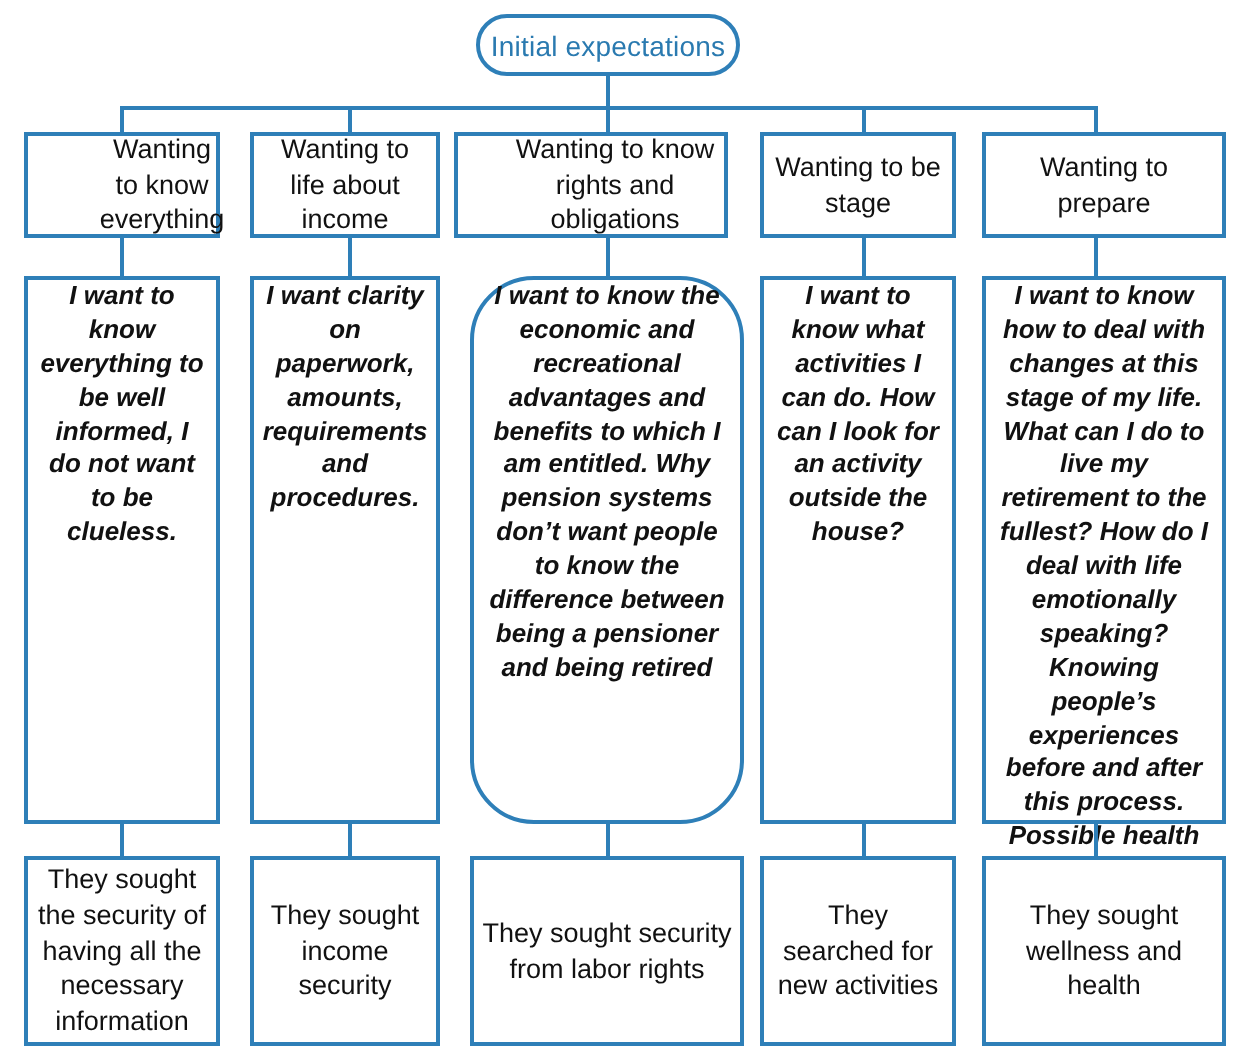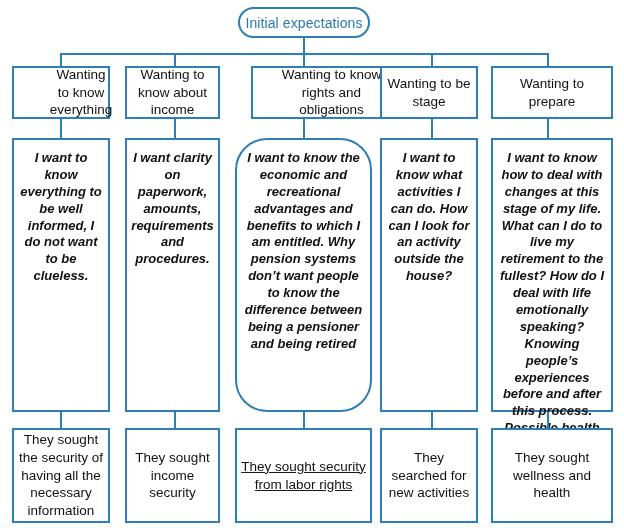--- a/index.html
+++ b/index.html
@@ -63,21 +63,21 @@
   }
   .box-header span {
     font-size: 13.5px;
     line-height: 1.32;
     color: #111111;
     display: block;
     padding: 0 4px;
   }
   .box-quote {
     align-items: flex-start;
-    padding-top: 10px;
+    padding-top: 0;
   }
   .box-quote span {
     font-size: 13px;
     line-height: 1.30;
     font-style: italic;
     font-weight: 600;
     color: #111111;
     display: block;
     padding: 0 5px;
   }
@@ -114,40 +114,40 @@
   <div class="line vline" style="left:60px; top:119px; height:19px;"></div>
   <div class="box box-quote" style="left:12px; top:138px; width:98px; height:274px;">
     <span>I want to know everything to be well informed, I do not want to be clueless.</span>
   </div>
   <div class="line vline" style="left:60px; top:412px; height:16px;"></div>
   <div class="box box-outcome" style="left:12px; top:428px; width:98px; height:95px;">
     <span>They sought the security of having all the necessary information</span>
   </div>
 
   <div class="box box-header" style="left:125px; top:66px; width:95px; height:53px;">
-    <span>Wanting to know about income</span>
+    <span>Wanting to life about income</span>
   </div>
   <div class="line vline" style="left:174px; top:119px; height:19px;"></div>
   <div class="box box-quote" style="left:125px; top:138px; width:95px; height:274px;">
     <span>I want clarity on paperwork, amounts, requirements and procedures.</span>
   </div>
   <div class="line vline" style="left:174px; top:412px; height:16px;"></div>
   <div class="box box-outcome" style="left:125px; top:428px; width:95px; height:95px;">
     <span>They sought income security</span>
   </div>
 
-  <div class="box box-header" style="left:251px; top:66px; width:137px; height:53px;padding-left:24px;">
+  <div class="box box-header" style="left:227px; top:66px; width:137px; height:53px;padding-left:24px;">
     <span>Wanting to know rights and obligations</span>
   </div>
   <div class="line vline" style="left:303px; top:119px; height:19px;"></div>
   <div class="box box-quote" style="left:235px; top:138px; width:137px; height:274px;border-radius:32px;">
     <span>I want to know the economic and recreational advantages and benefits to which I am entitled. Why pension systems don’t want people to know the difference between being a pensioner and being retired</span>
   </div>
   <div class="line vline" style="left:303px; top:412px; height:16px;"></div>
-  <div class="box box-outcome" style="left:235px; top:428px; width:137px; height:95px;text-decoration:underline;">
+  <div class="box box-outcome" style="left:235px; top:428px; width:137px; height:95px;">
     <span>They sought security from labor rights</span>
   </div>
 
   <div class="box box-header" style="left:380px; top:66px; width:98px; height:53px;">
     <span>Wanting to be stage</span>
   </div>
   <div class="line vline" style="left:431px; top:119px; height:19px;"></div>
   <div class="box box-quote" style="left:380px; top:138px; width:98px; height:274px;">
     <span>I want to know what activities I can do. How can I look for an activity outside the house?</span>
   </div>

